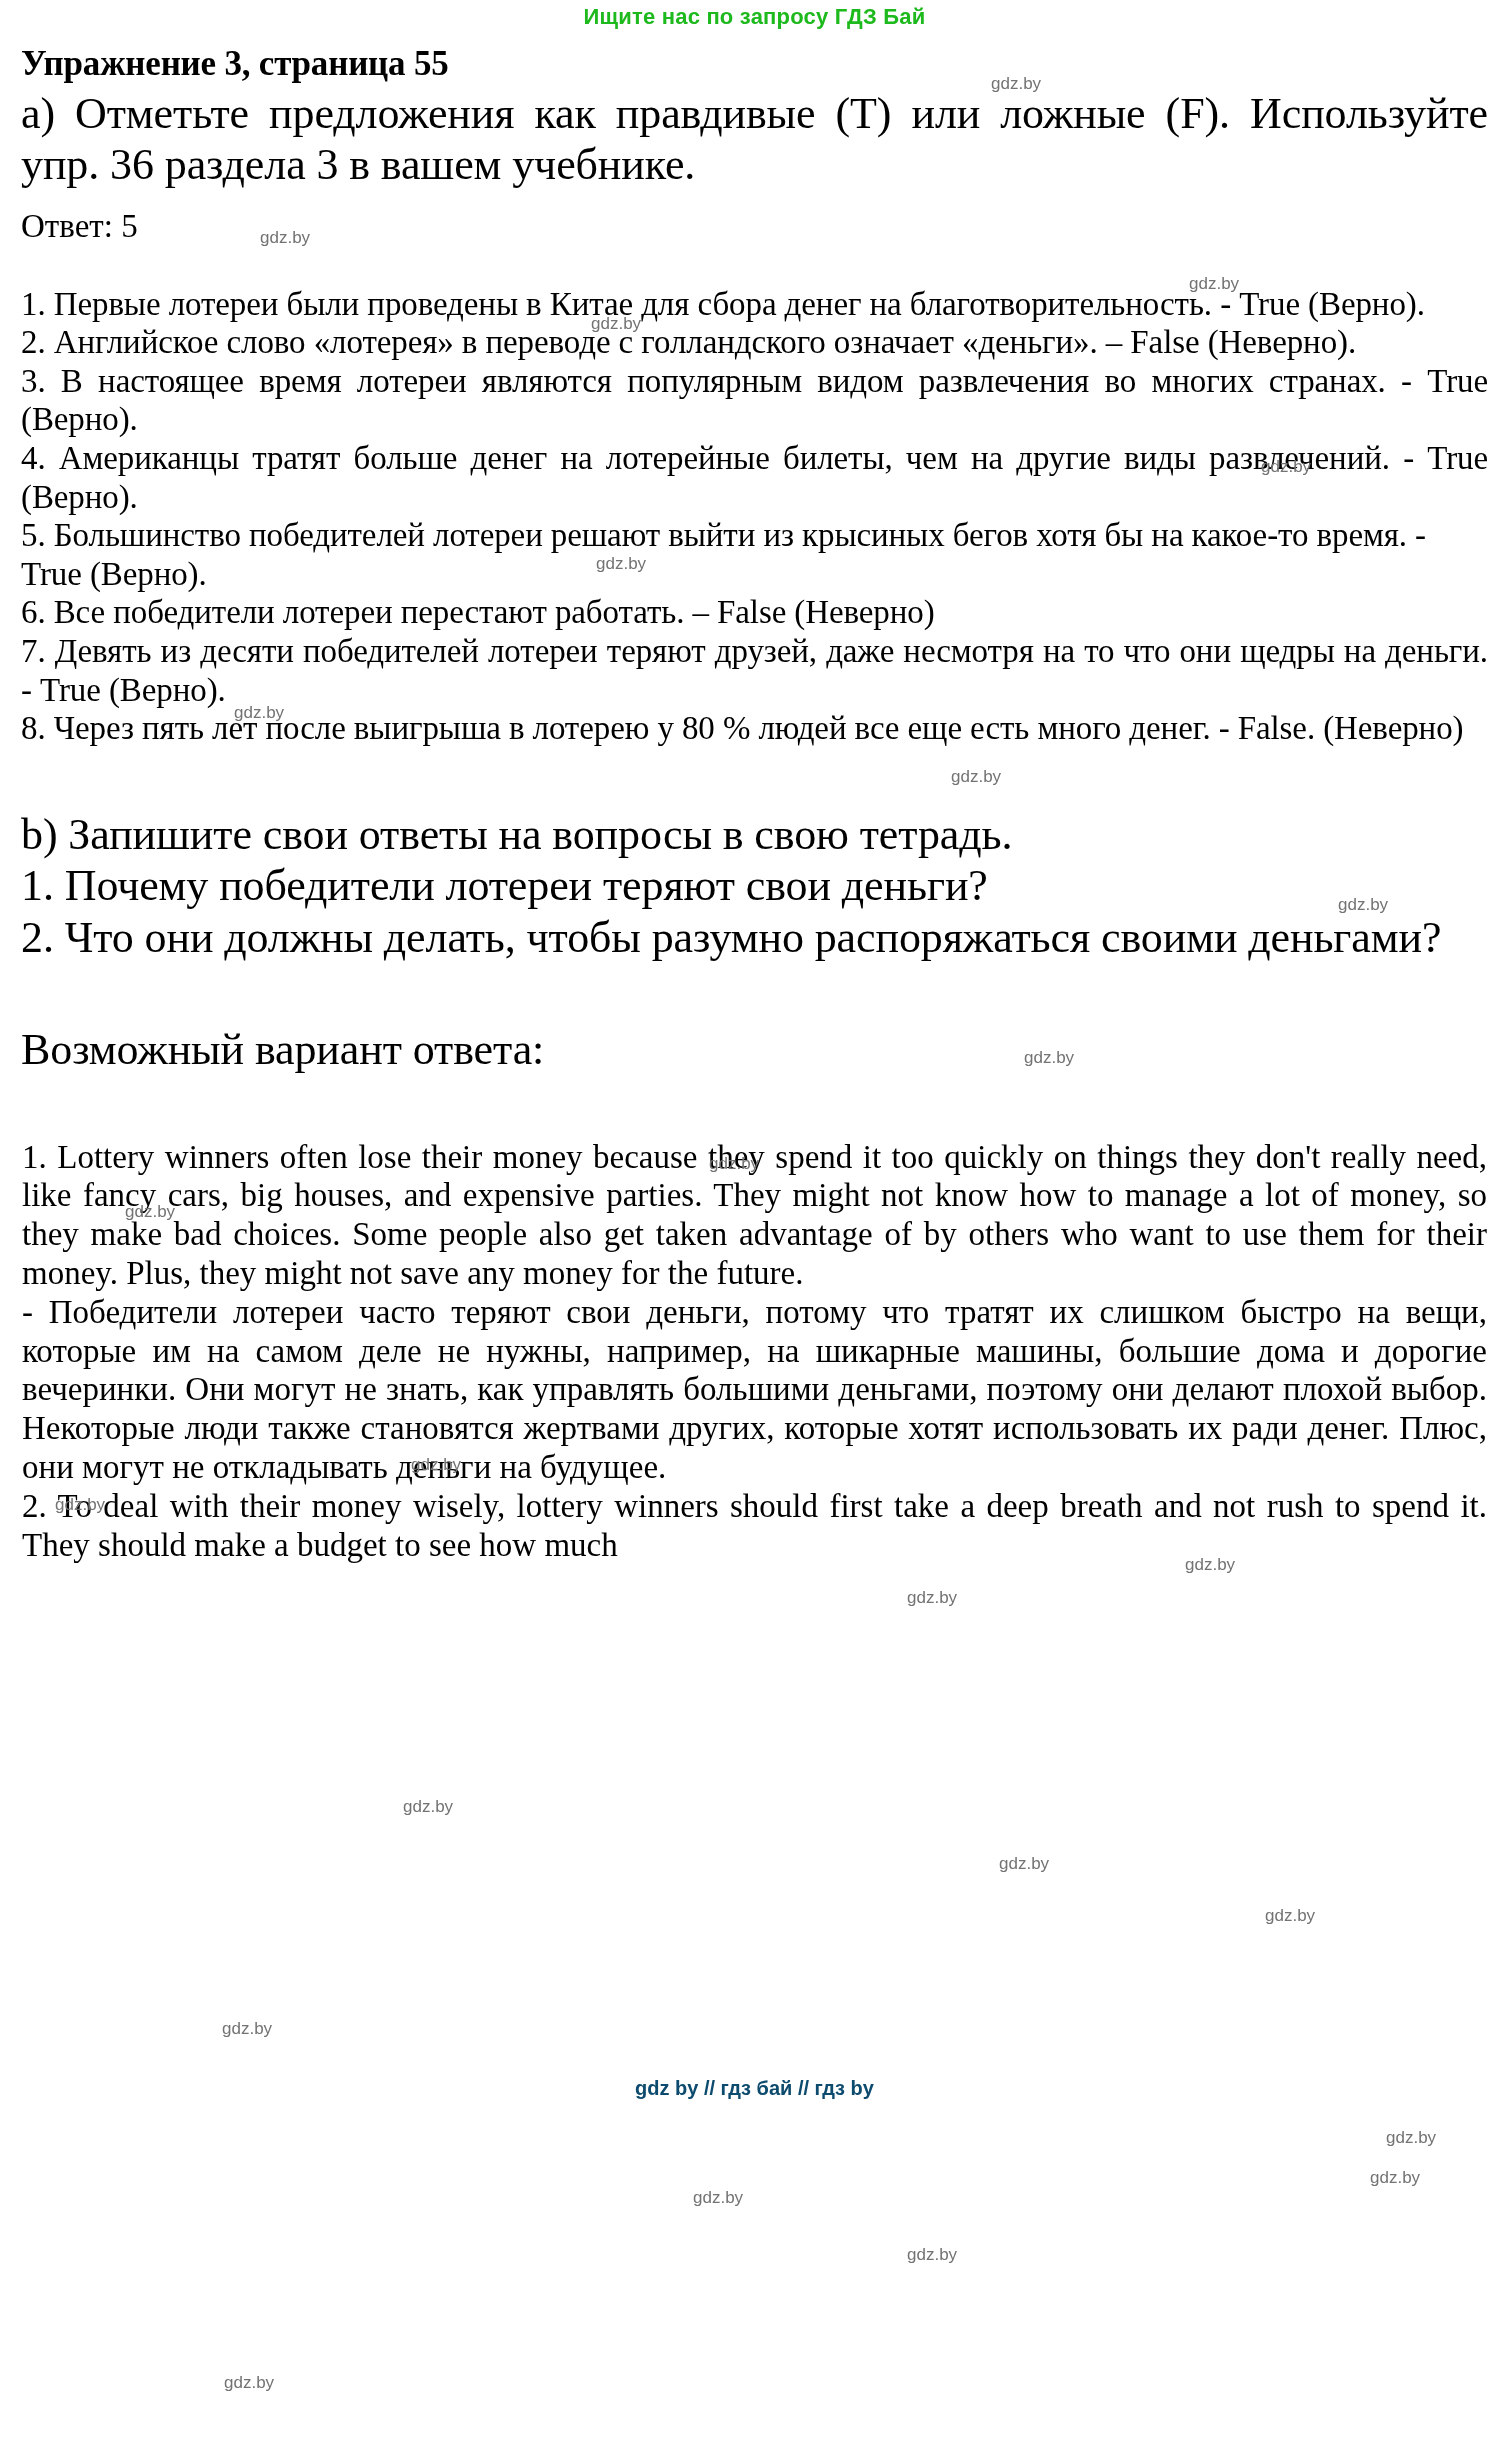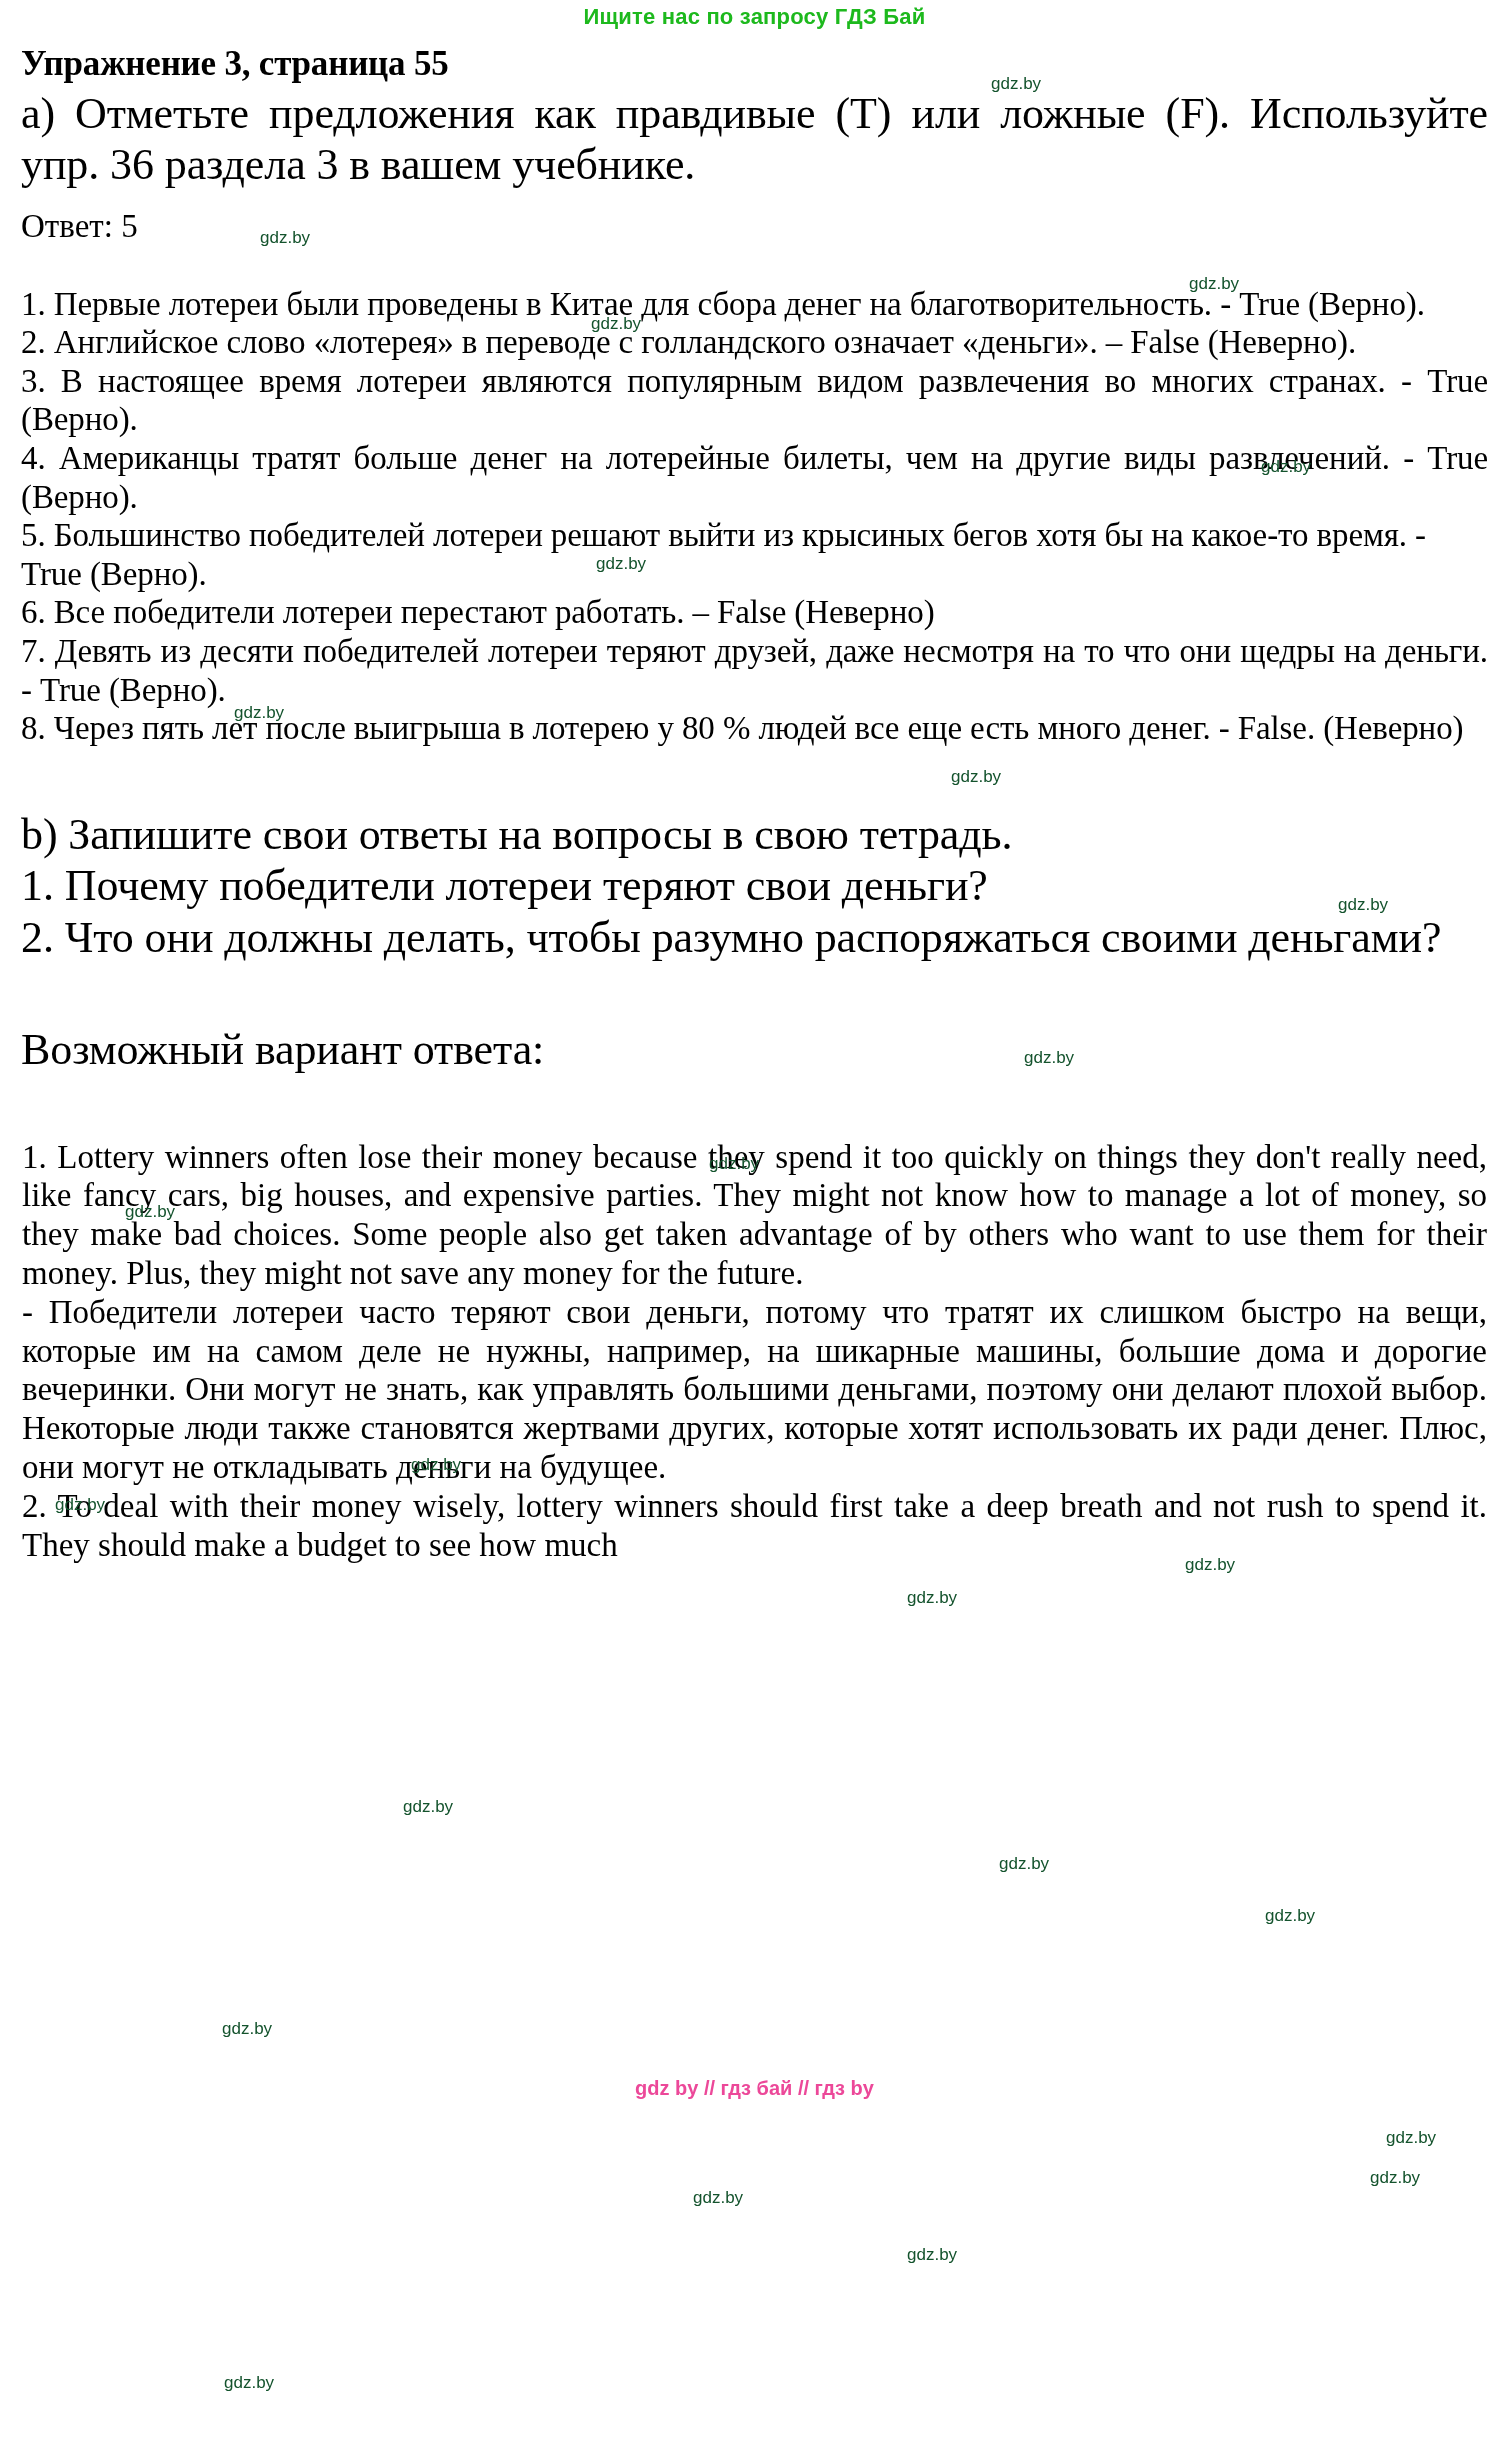--- a/index.html
+++ b/index.html
@@ -53,21 +53,21 @@
     width: 1509px;
     height: 32px;
     display: flex;
     align-items: center;
     justify-content: center;
   }
   .footer-text {
     font-family: "Liberation Sans", "DejaVu Sans", sans-serif;
     font-size: 20px;
     font-weight: bold;
-    color: #ec4899;
+    color: #0c4a6e;
     white-space: nowrap;
   }
 
   
   .content {
     position: absolute;
     top: 44px;
     left: 21px;
     width: 1467px;
   }
@@ -118,21 +118,21 @@
     text-align: justify;
     text-justify: inter-word;
   }
 
   
   .wm {
     position: absolute;
     font-family: "Liberation Sans", "DejaVu Sans", sans-serif;
     font-size: 17px;
     font-weight: normal;
-    color: #14532d;
+    color: #737373;
     white-space: nowrap;
     pointer-events: none;
     z-index: 5;
   }
 </style>
 </head>
 <body>
 
 <div class="page">
 

